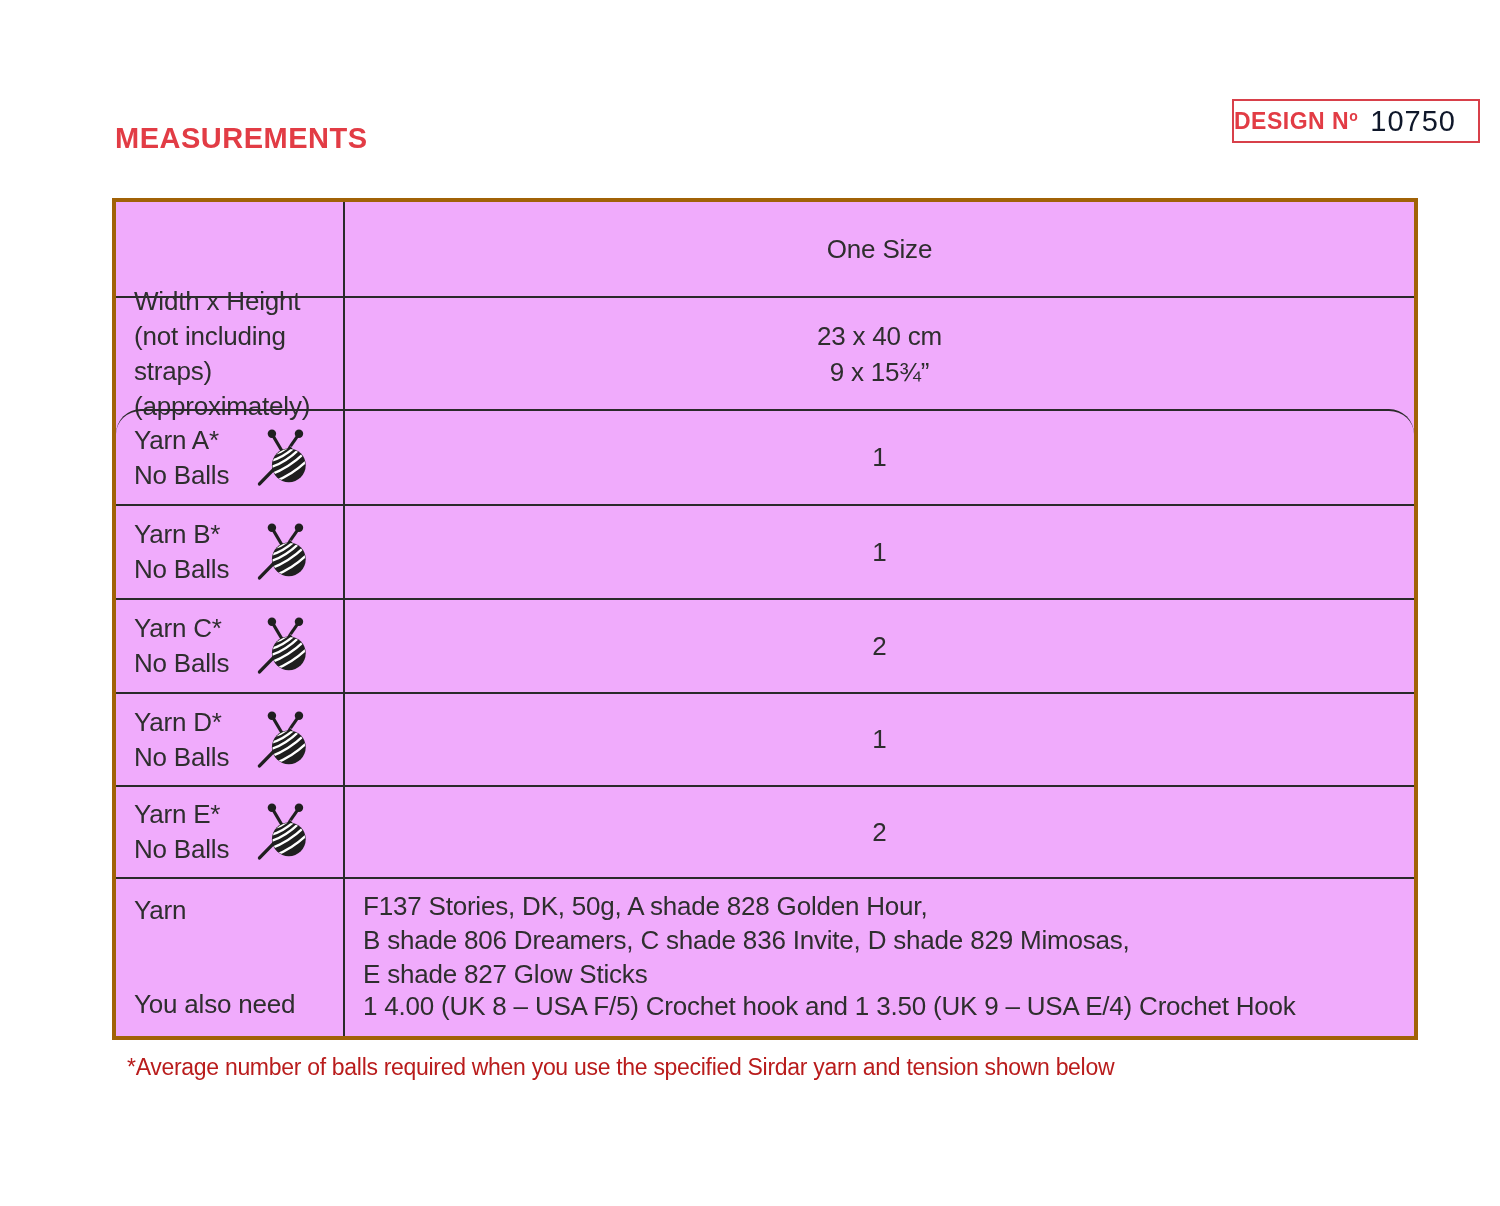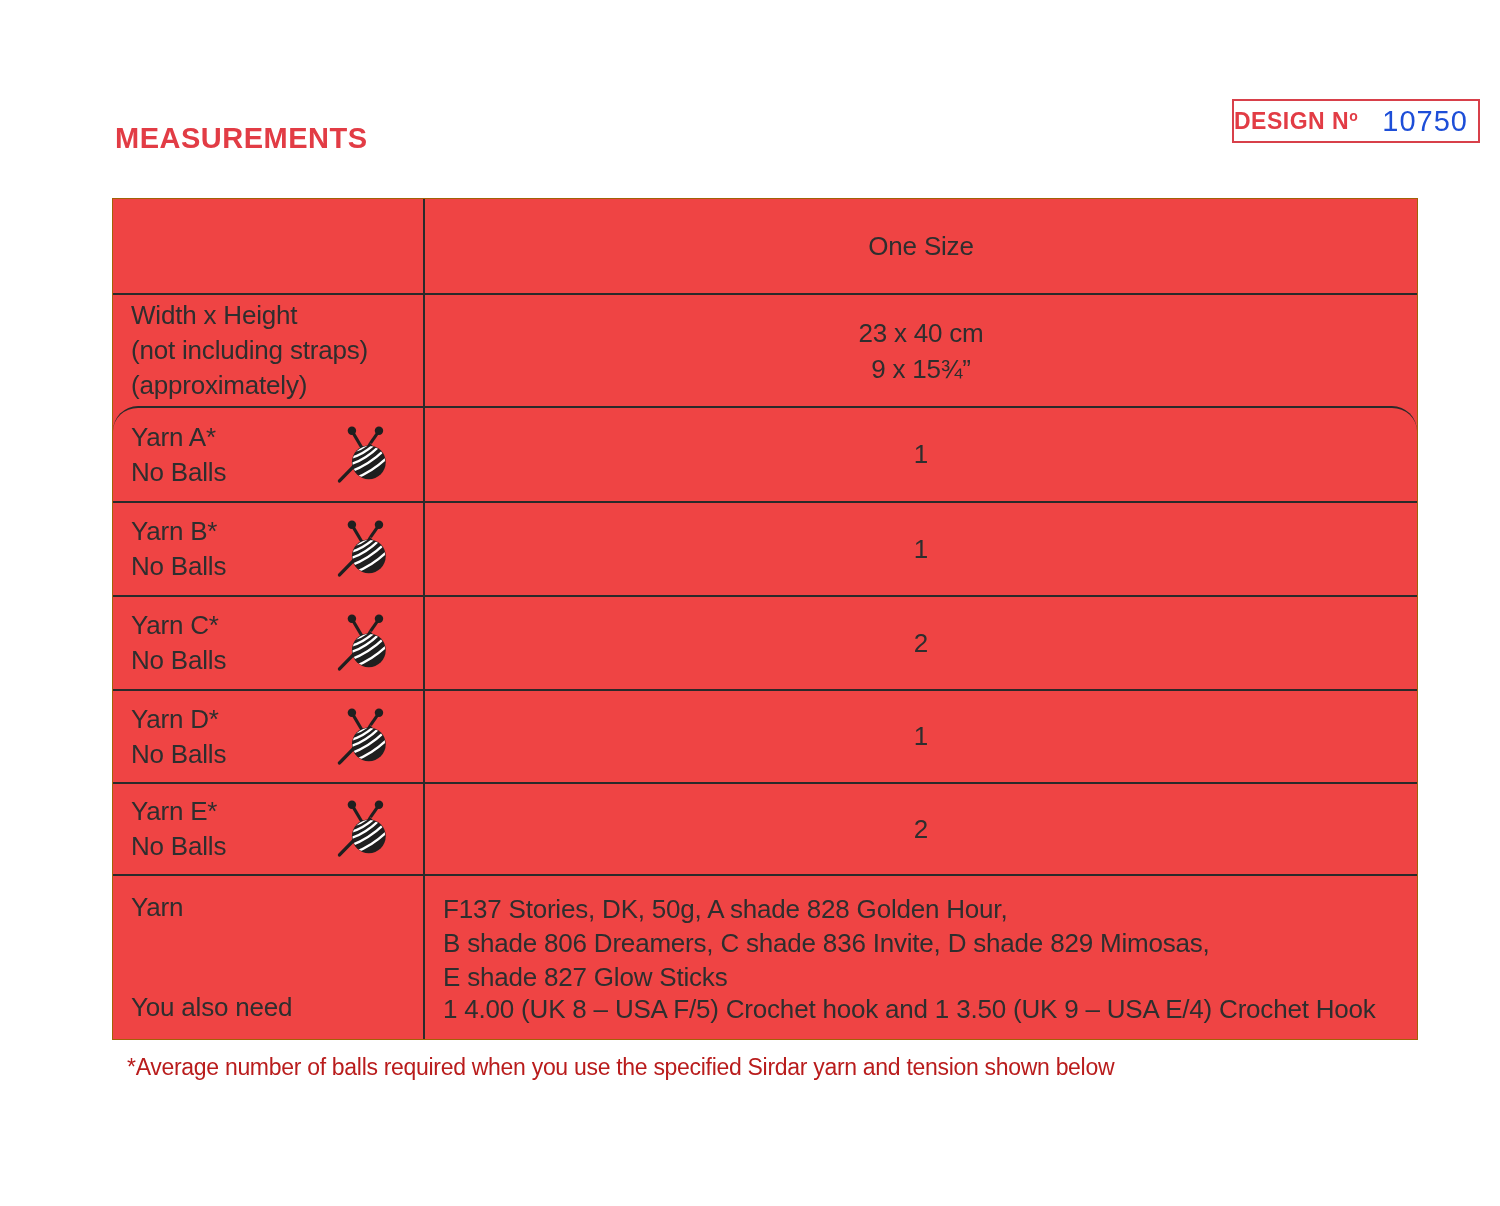--- a/index.html
+++ b/index.html
@@ -27,43 +27,43 @@
     border: 2px solid #D8404A;
     display: flex; align-items: center;
     padding-left: 0;
     white-space: nowrap;
   }
   .design-label {
     color: #E23C45; font-weight: bold; font-size: 23px; letter-spacing: 0.5px;
   }
   .design-label sup { font-size: 14px; vertical-align: 8px; }
   .design-number {
-    color: #1d4ed8; font-size: 29px; margin-left: 24px; letter-spacing: 1px; text-align: right;
+    color: #0f172a; font-size: 29px; margin-left: 12px; letter-spacing: 1px; text-align: right;
   }
 
   
   .m-table {
     position: absolute; left: 112px; top: 198px;
     width: 1306px; height: 842px;
-    border: 1px solid #a16207;
+    border: 4px solid #a16207;
     display: flex; flex-direction: column;
-    background: #ef4444;
+    background: #f0abfc;
   }
   .t-row { display: flex; flex: none; }
   .t-row + .t-row { border-top: 2px solid #2a2a2a; }
   .row-header  { height: 94px; }
   .row-measure { height: 113px; }
   .row-yarn    { height: 94px; }
   .row-yarn-a  { height: 95px; border-radius: 25px; }
   .row-yarn-d  { height: 93px; }
   .row-yarn-e  { height: 92px; }
   .row-footer  { flex: 1 1 auto; }
 
   .cell-left {
-    width: 312px; flex: none;
+    width: 229px; flex: none;
     border-right: 2px solid #2a2a2a;
     display: flex; align-items: center;
   }
   .cell-right {
     flex: 1 1 auto;
     display: flex; align-items: center; justify-content: center;
     text-align: center;
   }
   .t-row, .cell-left, .cell-right { font-size: 26px; letter-spacing: -0.2px; }
 

